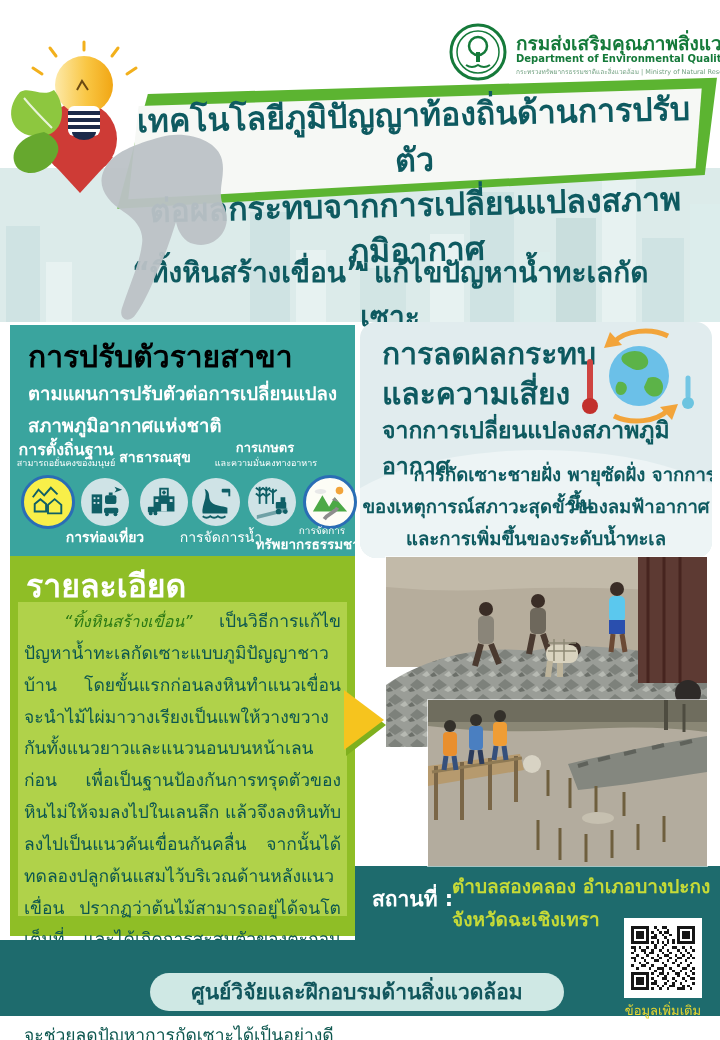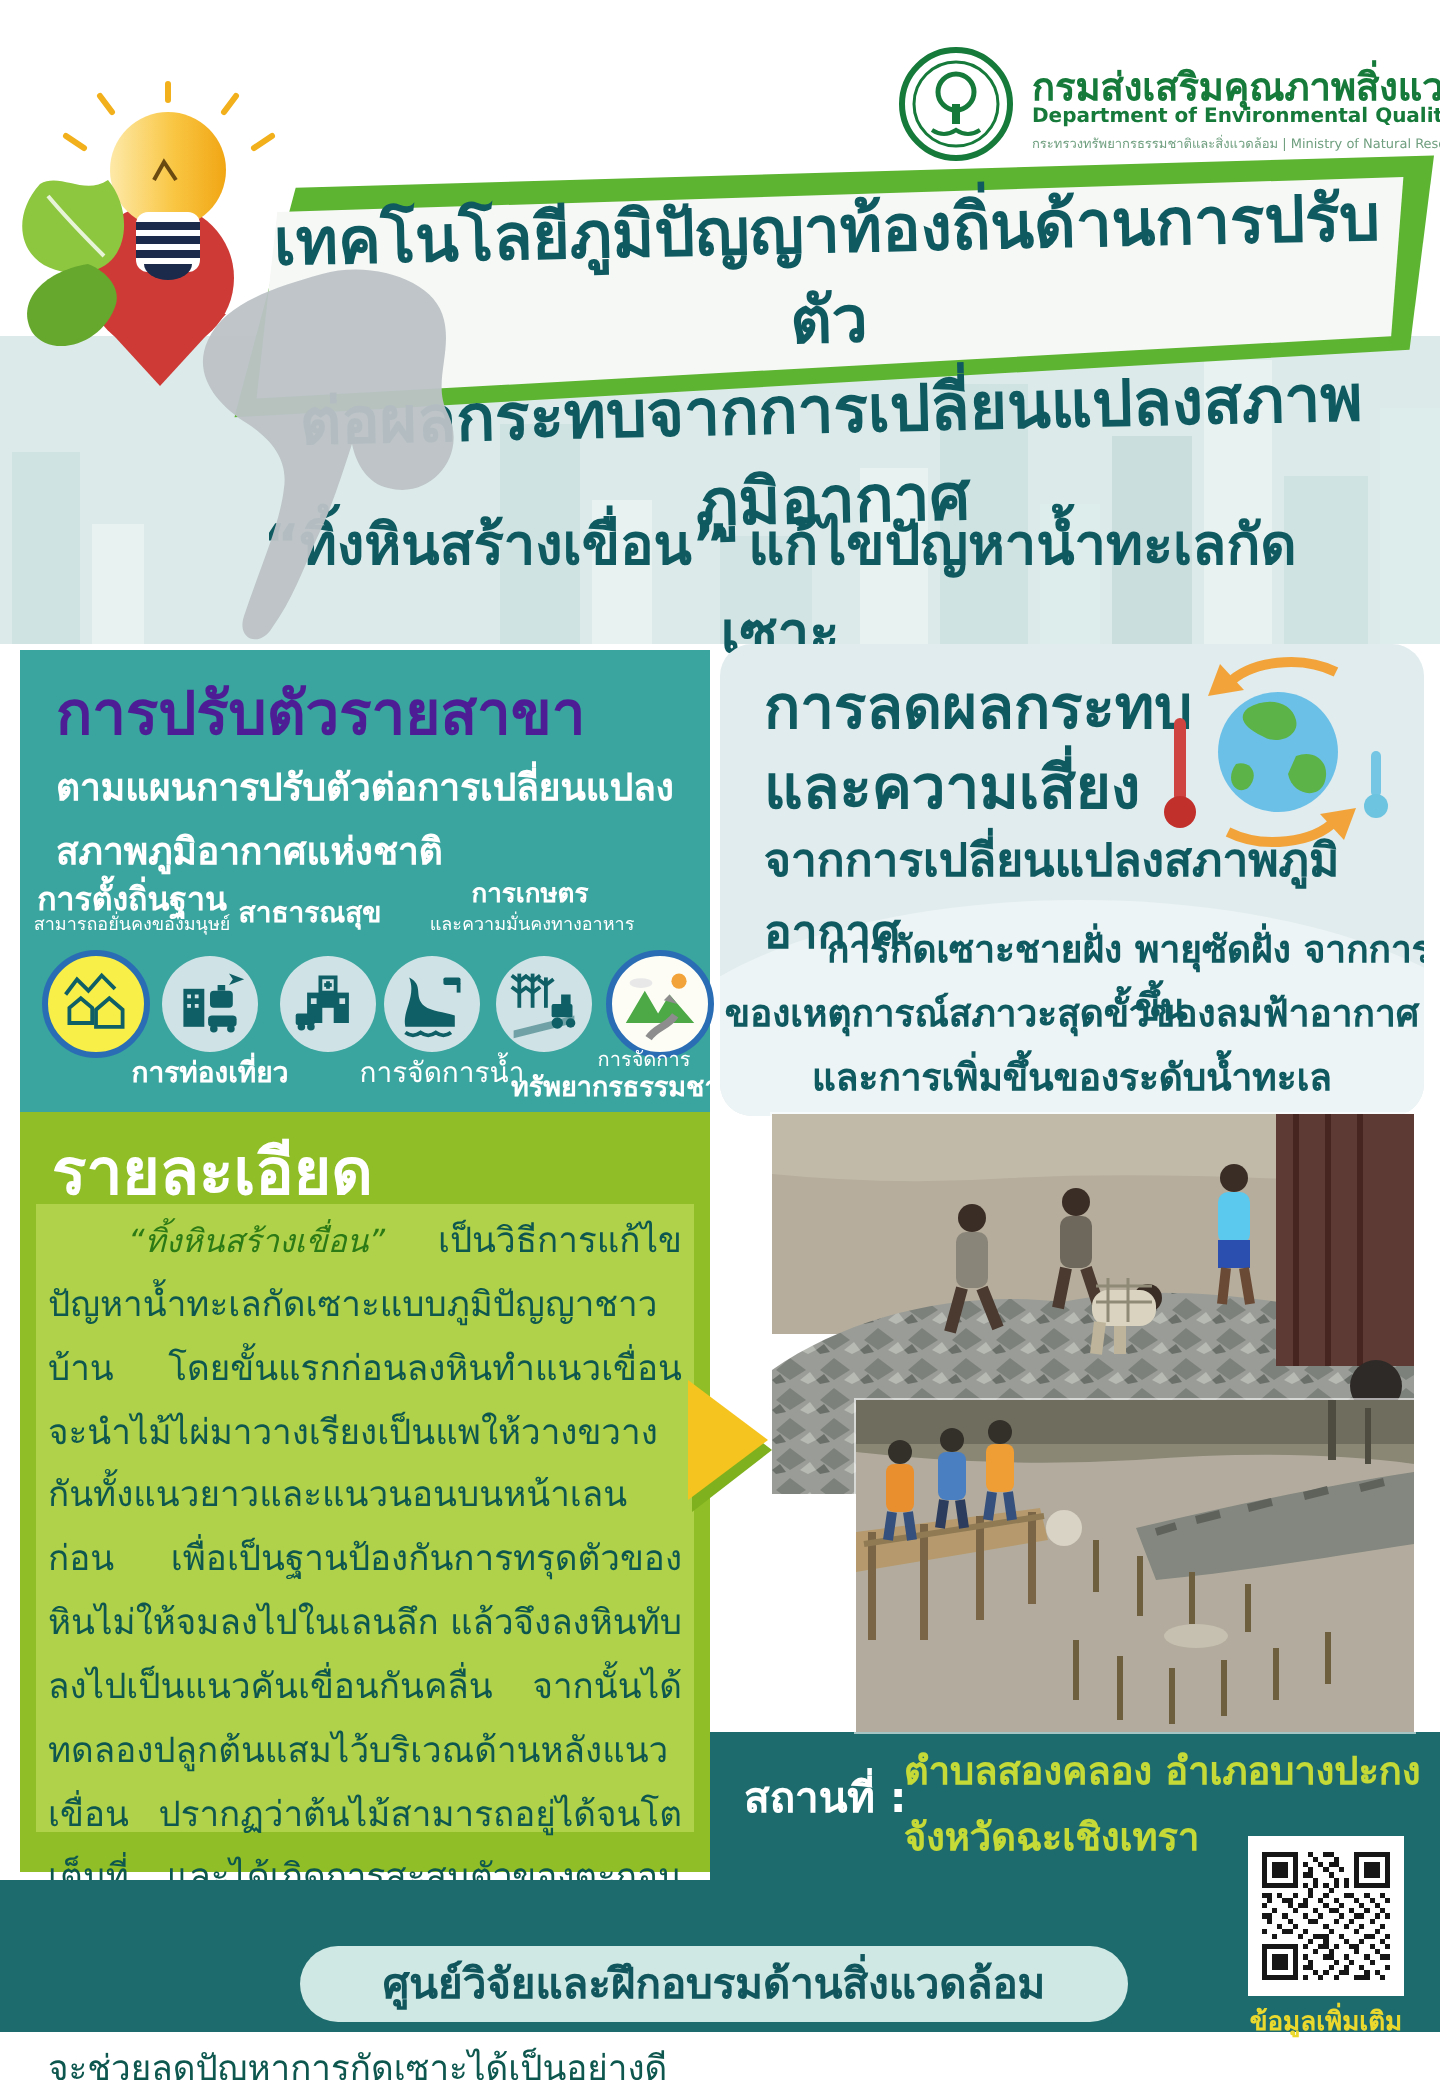--- a/index.html
+++ b/index.html
@@ -24,21 +24,21 @@
     clip-path:polygon(5.5% 23%,97.5% 10%,96.5% 69%,3.8% 92%);}
   .banner-text{position:absolute;left:30px;top:18px;width:560px;text-align:center;
     transform:rotate(-1.3deg);color:#0e5a60;font-weight:bold;font-size:32px;line-height:45px;}
 
   .tech-label{position:absolute;left:248px;top:212px;font-size:21px;font-weight:bold;color:#0e5a60;}
   .tech-name{position:absolute;left:110px;top:250px;width:560px;text-align:center;
     font-size:28px;font-weight:bold;color:#0e5a60;}
 
   
   .sector{position:absolute;left:10px;top:325px;width:345px;height:231px;background:#3aa49e;}
-  .sector-title{position:absolute;left:18px;top:8px;font-size:30px;font-weight:bold;color:#4c1d95;}
+  .sector-title{position:absolute;left:18px;top:8px;font-size:30px;font-weight:bold;color:#000000;}
   .sector-sub{position:absolute;left:18px;font-size:18.5px;font-weight:bold;color:#fff;}
   .slabel{position:absolute;text-align:center;color:#fff;line-height:1.15;}
   .scircle{position:absolute;top:153px;width:48px;height:48px;border-radius:50%;
     background:#cfe3e6;display:flex;align-items:center;justify-content:center;}
   .scircle.yellow{background:#f8ef49;border:3px solid #2a6db5;margin-top:-3px;margin-left:-3px;}
   .scircle.white{background:#fdfdf6;border:3px solid #2a6db5;margin-top:-3px;margin-left:-3px;}
 
   
   .impact{position:absolute;left:360px;top:322px;width:352px;height:236px;background:#e1ecee;
     border-radius:16px;overflow:hidden;}
@@ -64,21 +64,21 @@
   
   .bottom-right{position:absolute;left:355px;top:866px;width:365px;height:150px;background:#1e6b6d;}
   .footer-band{position:absolute;left:0;top:940px;width:720px;height:76px;background:#1e6b6d;}
   .loc-label{position:absolute;left:372px;top:882px;font-size:21px;font-weight:bold;color:#fff;z-index:8;}
   .loc-lines{position:absolute;left:452px;top:870px;font-size:19px;font-weight:600;color:#c6da37;line-height:33px;z-index:8;}
   .pill{position:absolute;left:150px;top:973px;width:414px;height:38px;background:#cfe8e4;border-radius:19px;
     text-align:center;line-height:38px;font-size:21px;font-weight:bold;color:#11565c;z-index:8;}
   .qr-box{position:absolute;left:624px;top:918px;width:78px;height:80px;background:#fff;z-index:8;
     display:flex;align-items:center;justify-content:center;}
   .qr-caption{position:absolute;left:606px;top:1000px;width:114px;text-align:center;
-    font-size:13px;font-weight:bold;color:#ecd92e;z-index:8;}
+    font-size:13px;font-weight:normal;color:#ecd92e;z-index:8;}
 </style>
 </head>
 <body>
 
 <div class="page">
 
   <div class="skyline">
     <span style="left:6px;width:34px;height:96px;background:#cfe3e3;"></span>
     <span style="left:46px;width:26px;height:60px;background:#e7f2f1;"></span>
     <span style="left:250px;width:40px;height:110px;background:#cfe3e3;"></span>

